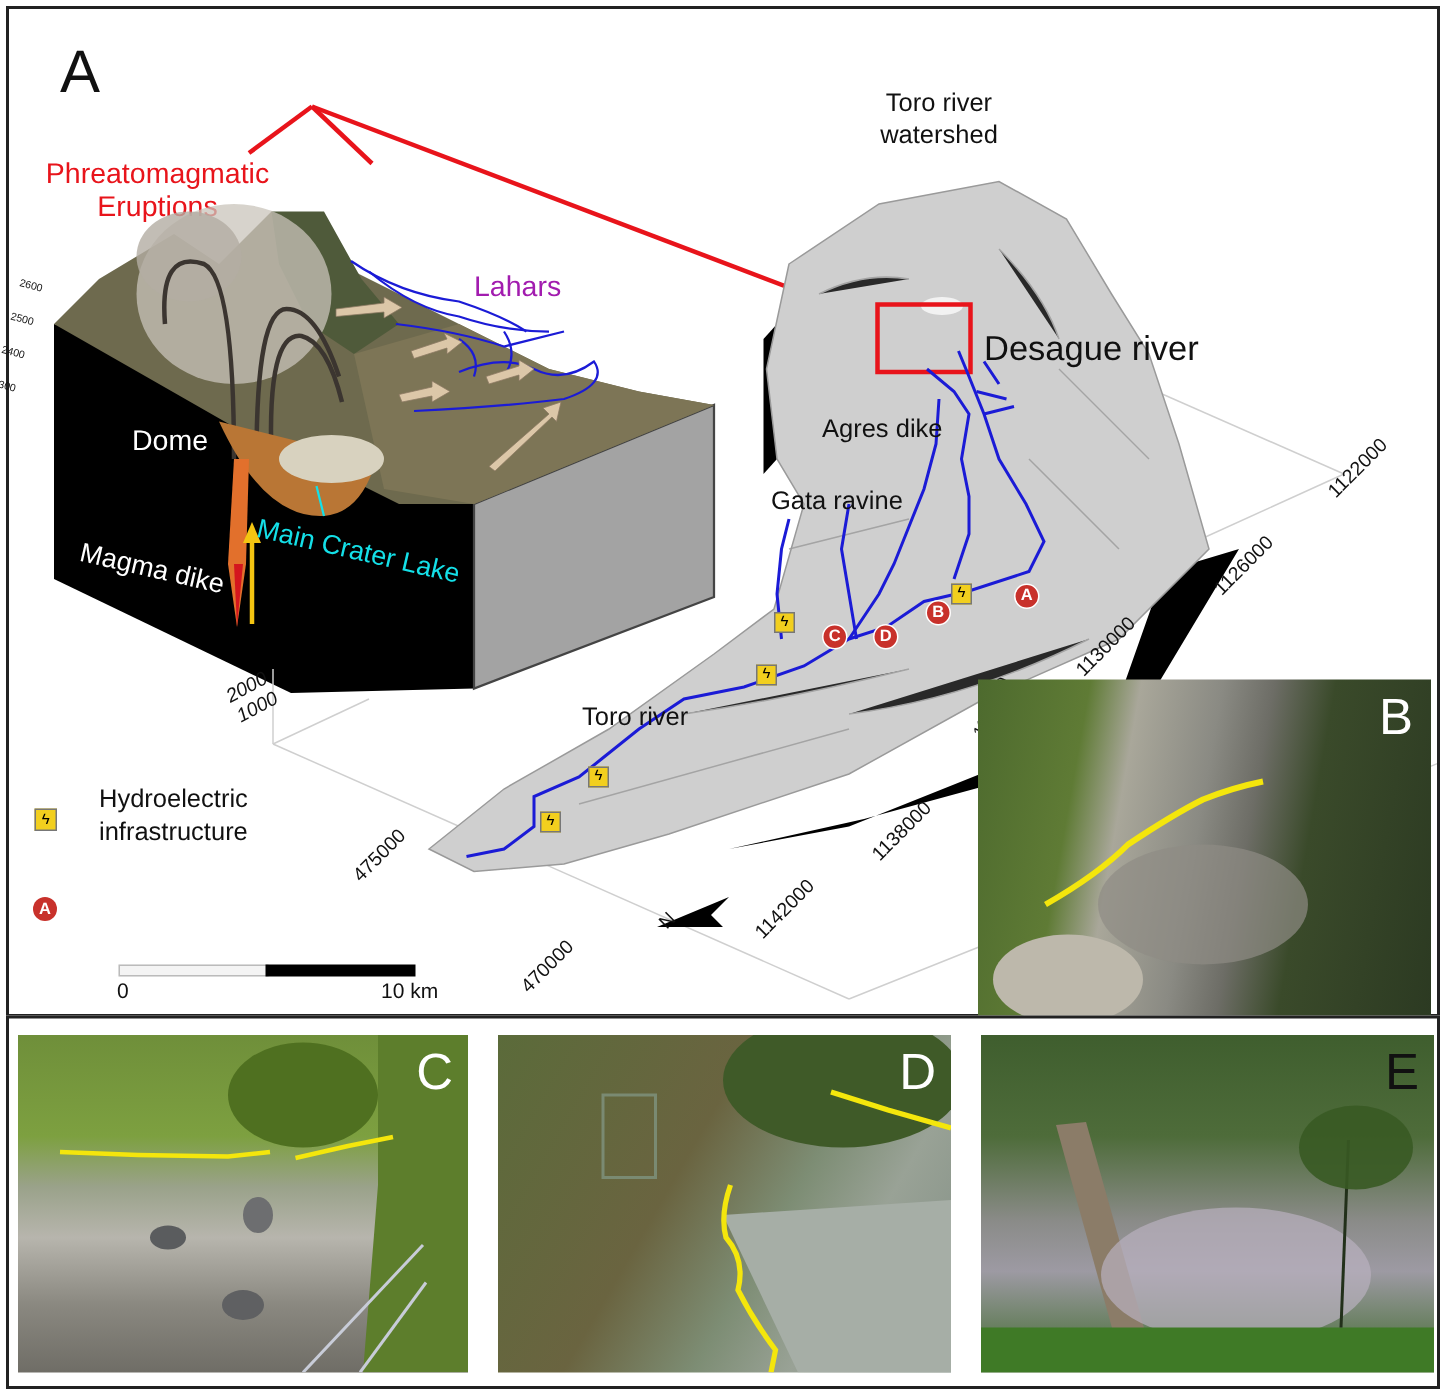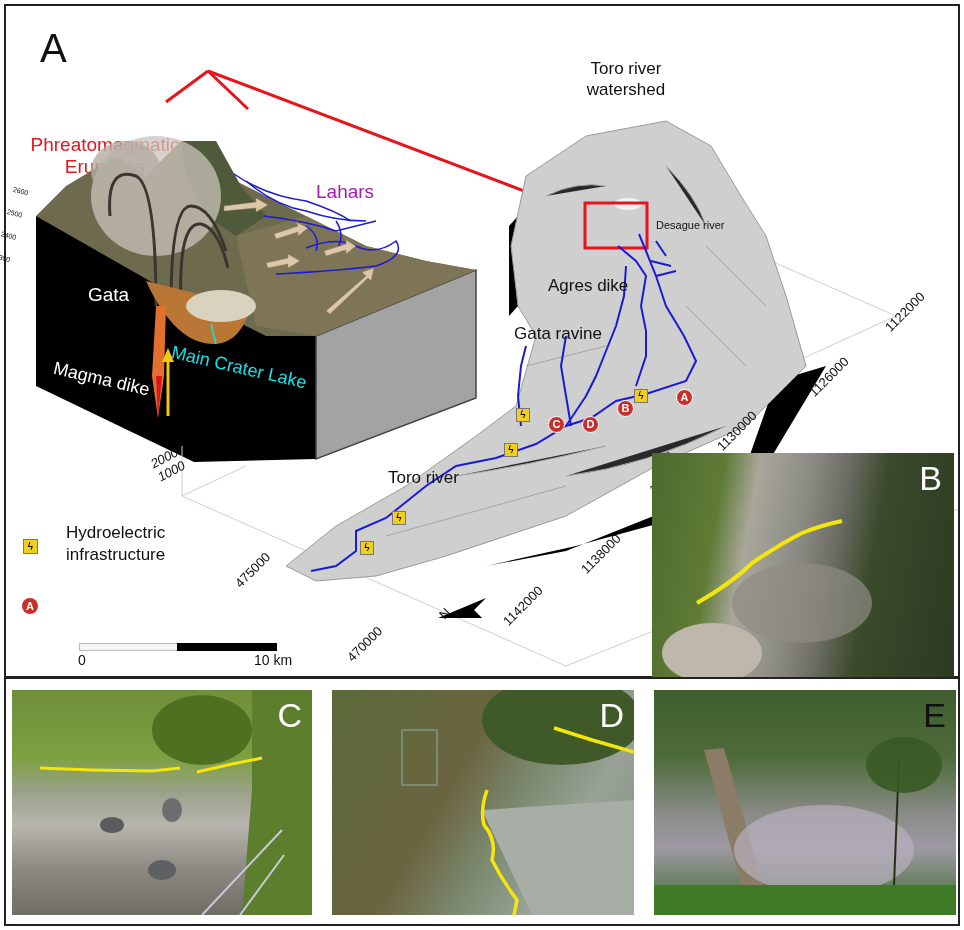--- a/index.html
+++ b/index.html
@@ -14,21 +14,21 @@
   svg{position:absolute;left:0;top:0;}
 </style>
 </head>
 <body>
 
 <div class="frame" id="panelA">
 
   <div class="lbl" style="left:34px;top:20px;font-size:40px;">A</div>
 
 
-  <div class="lbl" style="left:14px;top:100px;font-size:19px;line-height:22px;text-align:center;color:#e8141b;width:170px;margin-top:28px;">
+  <div class="lbl" style="left:14px;top:100px;font-size:19px;line-height:22px;text-align:center;color:#e8141b;width:170px;">
     <div>Phreatomagmatic</div>
     <div>Eruptions</div>
   </div>
 
   <svg width="952" height="670">
 
     <g stroke="#e8141b" stroke-width="3" fill="none">
       <line x1="202" y1="65" x2="160" y2="96"></line>
       <line x1="202" y1="65" x2="242" y2="103"></line>
       <line x1="202" y1="65" x2="584" y2="210"></line>
@@ -119,42 +119,42 @@
       <path d="M520,340 L515,360 L512,390 L515,420"></path>
       <path d="M650,235 L660,250 M645,255 L665,260 M650,270 L670,265"></path>
     </g>
 
     <g>
       <polygon points="432,612 480,592 468,604 476,612" fill="#000"></polygon>
     </g>
   </svg>
 
   <div class="lbl" style="left:310px;top:175px;font-size:19px;color:#a21caf;">Lahars</div>
-  <div class="lbl" style="left:82px;top:278px;font-size:19px;color:#fff;">Gata</div>
+  <div class="lbl" style="left:82px;top:278px;font-size:19px;color:#fff;">Dome</div>
   <div class="lbl" style="left:50px;top:352px;font-size:18px;color:#fff;transform:rotate(13deg);transform-origin:left top;">Magma dike</div>
   <div class="lbl" style="left:168px;top:336px;font-size:18px;color:#14e0e8;transform:rotate(13deg);transform-origin:left top;">Main Crater Lake</div>
 
   <div class="lbl" style="left:10px;top:172px;font-size:7px;line-height:23px;transform:rotate(15deg);transform-origin:left top;">
     <div>2600</div>
     <div>2500</div>
     <div>2400</div>
     <div>2300</div>
   </div>
 
   <div class="lbl" style="left:142px;top:452px;font-size:13px;font-style:italic;line-height:15px;transform:rotate(-28deg);transform-origin:left top;">
     <div>2000</div>
     <div>1000</div>
   </div>
 
   <div class="lbl" style="left:560px;top:52px;font-size:17px;line-height:21px;text-align:center;width:120px;">
     <div>Toro river</div>
     <div>watershed</div>
   </div>
 
-  <div class="lbl" style="left:650px;top:213px;font-size:11px;">Desague river</div>
+  <div class="lbl" style="left:650px;top:213px;font-size:23px;">Desague river</div>
   <div class="lbl" style="left:542px;top:270px;font-size:17px;">Agres dike</div>
   <div class="lbl" style="left:508px;top:318px;font-size:17px;">Gata ravine</div>
   <div class="lbl" style="left:382px;top:462px;font-size:17px;">Toro river</div>
 
   <div class="abs" style="left:510px;top:402px;">
       <div style="width:12px;height:12px;background:#f2cf1e;border:1px solid #777;font-size:10px;line-height:12px;text-align:center;">ϟ</div>
     </div>
   <div class="abs" style="left:498px;top:437px;">
       <div style="width:12px;height:12px;background:#f2cf1e;border:1px solid #777;font-size:10px;line-height:12px;text-align:center;">ϟ</div>
     </div>

